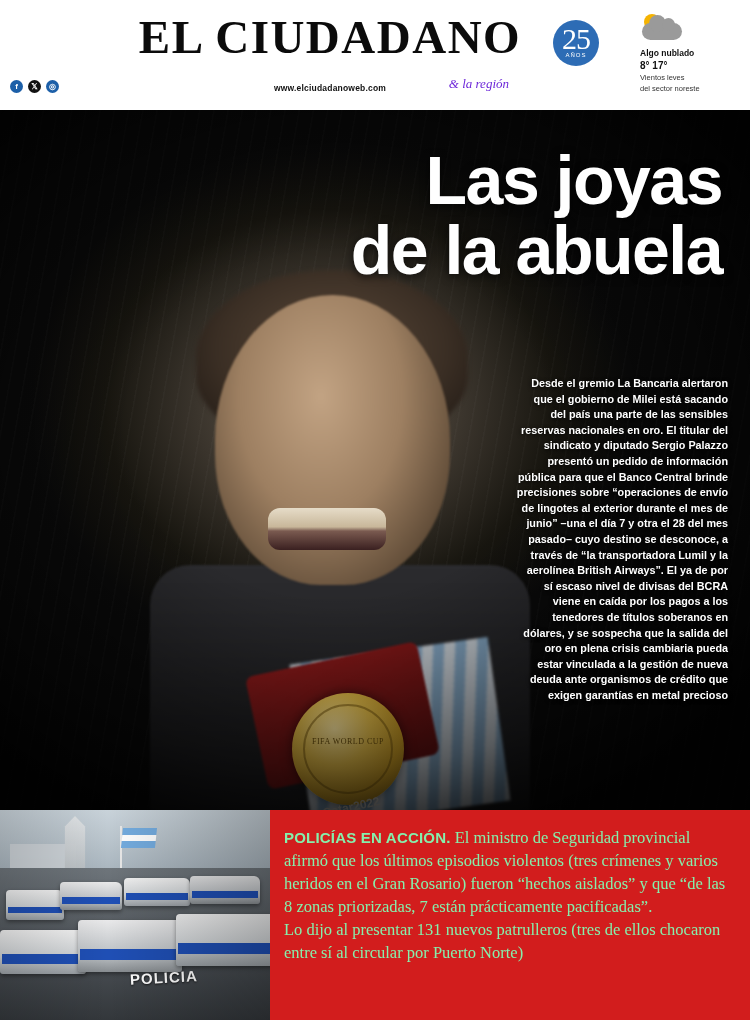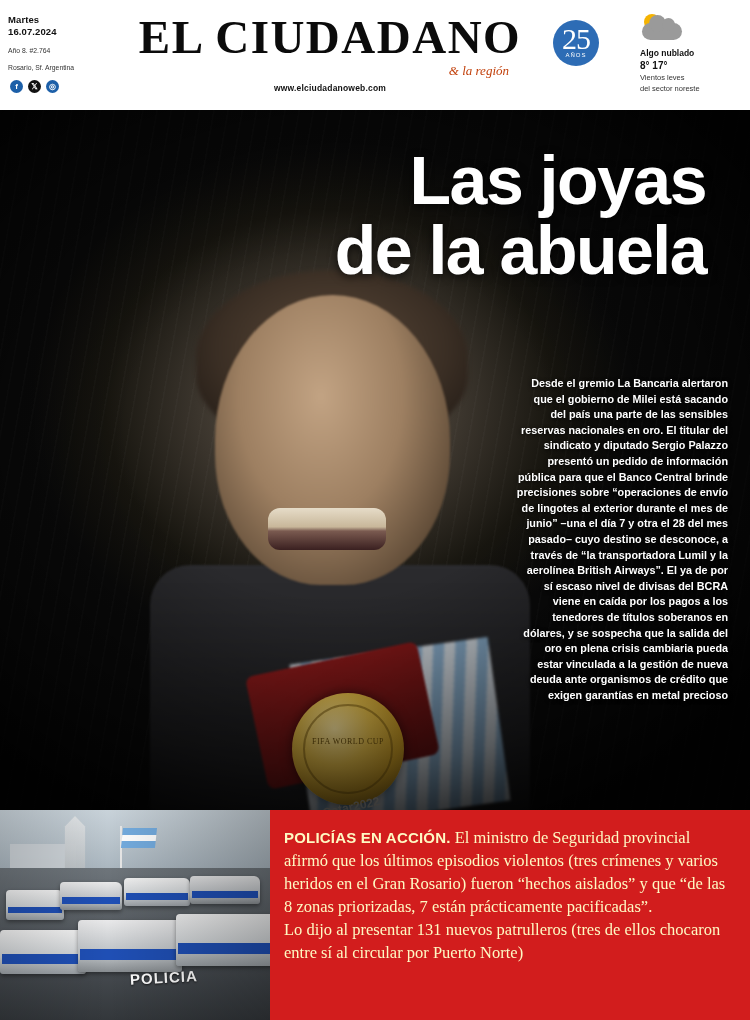--- a/index.html
+++ b/index.html
@@ -90,22 +90,22 @@
     font-size: 47px;
     letter-spacing: 1.5px;
     line-height: 50px;
     color: #0b0b0b;
     white-space: nowrap;
   }
   .logo-sub {
     font-family: "Liberation Serif", serif;
     font-style: italic;
     font-size: 13px;
-    color: #c2410c;
-    margin-top: 1px;
+    color: #6d28d9;
+    margin-top: 14px;
     text-align: right;
     padding-right: 36px;
   }
   .mh-url {
     position: absolute;
     left: 115px;
     top: 83px;
     width: 430px;
     text-align: center;
     font-size: 8.5px;
@@ -332,21 +332,21 @@
     opacity: .9;
   }
   .hero-vignette {
     position: absolute;
     inset: 0;
     background: radial-gradient(ellipse 520px 430px at 45% 45%, rgba(0,0,0,0) 40%, rgba(0,0,0,.55) 80%, rgba(0,0,0,.9) 100%);
   }
 
   .headline {
     position: absolute;
-    right: 44px;
+    right: 28px;
     top: 35px;
     text-align: right;
     color: #fff;
     font-family: "Liberation Sans", sans-serif;
     font-weight: bold;
     font-size: 68px;
     line-height: 70px;
     letter-spacing: -1.5px;
     text-shadow: 0 2px 10px rgba(0,0,0,.7);
   }
@@ -457,21 +457,21 @@
   }
   .photo-fade {
     position: absolute;
     inset: 0;
     background: linear-gradient(90deg, rgba(0,0,0,.15) 0%, rgba(0,0,0,0) 40%, rgba(0,0,0,.25) 100%);
   }
 
   .bottom-text {
     flex: 1;
     padding: 16px 20px 10px 14px;
-    color: #fef9c3;
+    color: #86efac;
     font-size: 16.5px;
     line-height: 23px;
     font-family: "Liberation Serif", serif;
   }
   .bottom-text .kicker {
     font-family: "Liberation Sans", sans-serif;
     font-weight: bold;
     font-size: 15px;
     letter-spacing: .2px;
   }
@@ -479,26 +479,20 @@
     display: block;
   }
 </style>
 </head>
 <body>
 
 <div class="page">
 
   <div class="masthead">
 
-    <div class="mh-left">
-      <div class="dayline">Martes</div>
-      <div class="dateline">16.07.2024</div>
-      <div class="meta">Año 8. #2.764</div>
-      <div class="meta">Rosario, Sf. Argentina</div>
-    </div>
 
     <div class="mh-social">
       <div class="soc">f</div>
       <div class="soc x">𝕏</div>
       <div class="soc ig">◎</div>
     </div>
 
     <div class="mh-center">
       <div class="logo-title">EL CIUDADANO</div>
       <div class="logo-sub">&amp; la región</div>

